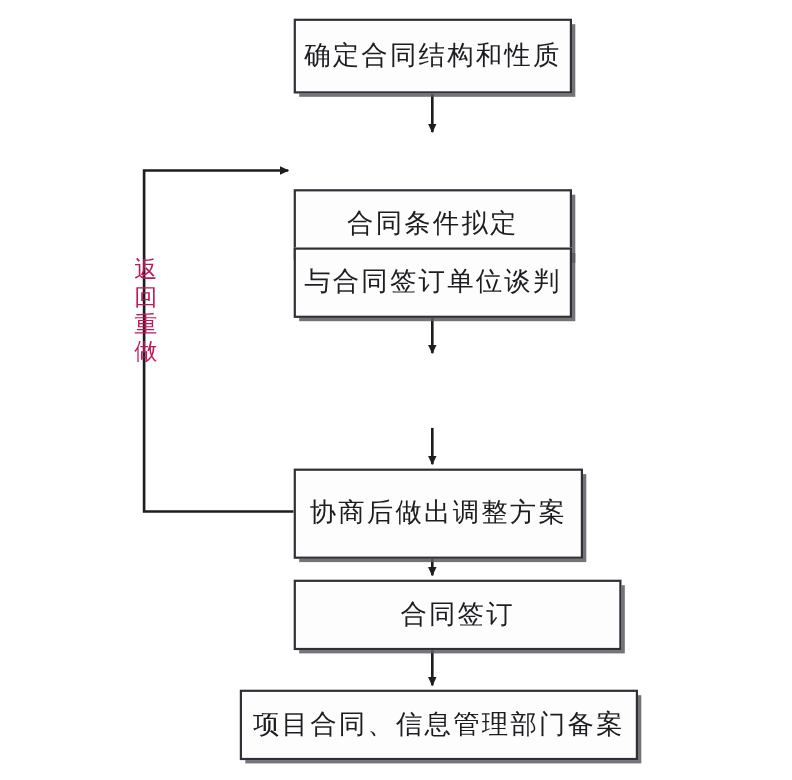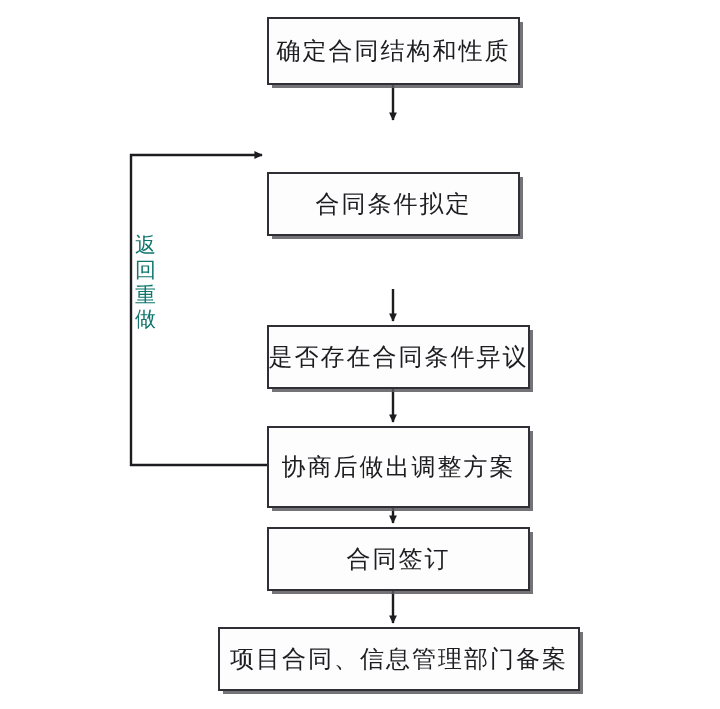--- a/index.html
+++ b/index.html
@@ -41,22 +41,22 @@
     position: absolute;
     left: 0;
     top: 0;
     width: 720px;
     height: 709px;
     pointer-events: none;
   }
   .loop-label {
     position: absolute;
     width: 34px;
-    text-align: right;
-    color: #0f766e;
+    text-align: left;
+    color: #be185d;
     letter-spacing: 0px;
     line-height: 1.18;
     word-break: break-all;
     white-space: normal;
   }
 </style>
 </head>
 <body>
 
 <div id="flowchart">
@@ -98,30 +98,30 @@
   </svg>
 
   <div class="node" style="left:267px; top:17px; width:253px; height:68px; font-size:24px;">
     <span class="node-label">确定合同结构和性质</span>
   </div>
 
   <div class="node" style="left:267px; top:124px; width:253px; height:64px; font-size:24px;margin-top:48px;">
     <span class="node-label">合同条件拟定</span>
   </div>
 
+  <div class="node" style="left:267px; top:225px; width:253px; height:64px; font-size:24px;">
+    <span class="node-label">与合同签订单位谈判</span>
+  </div>
 
-  <div class="node" style="left:267px; top:325px; width:263px; height:64px; font-size:24px;">
-    <span class="node-label">是否存在合同条件异议</span>
-  </div>
 
   <div class="node" style="left:267px; top:426px; width:263px; height:82px; font-size:24px;">
     <span class="node-label">协商后做出调整方案</span>
   </div>
 
-  <div class="node" style="left:267px; top:527px; width:263px; height:64px; font-size:24px;">
+  <div class="node" style="left:267px; top:527px; width:298px; height:64px; font-size:24px;">
     <span class="node-label">合同签订</span>
   </div>
 
   <div class="node" style="left:218px; top:627px; width:362px; height:64px; font-size:24px;">
     <span class="node-label">项目合同、信息管理部门备案</span>
   </div>
 
   <div class="loop-label" style="left:122px; top:233px; font-size:21px;">返回重做</div>
 
 </div>

